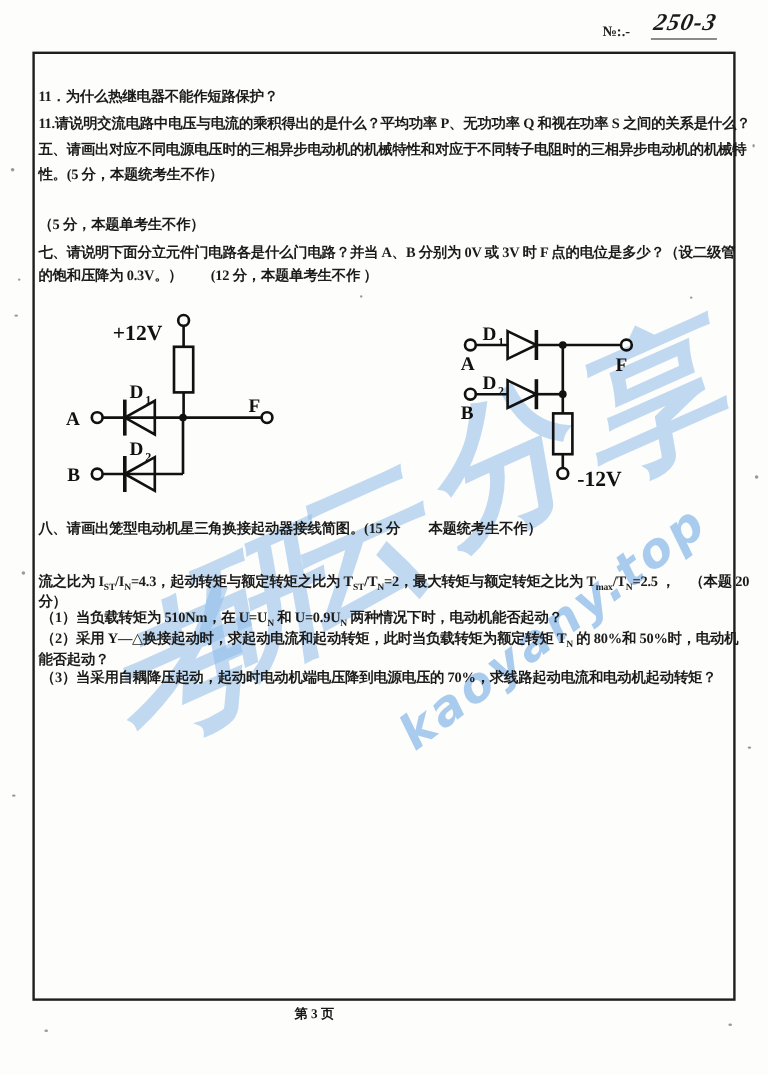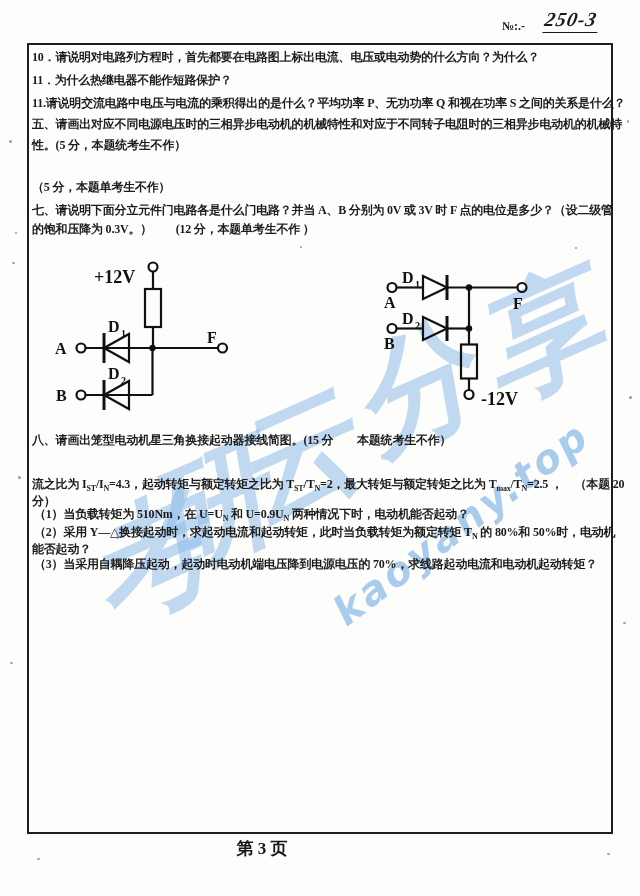--- a/index.html
+++ b/index.html
@@ -10,21 +10,21 @@
          border:2px solid #1e1e1e;box-sizing:border-box;}
   .tl{position:absolute;white-space:nowrap;font-size:12px;line-height:15px;
       font-weight:600;color:#1b1b1b;letter-spacing:-0.2px;}
   .tl sub{font-size:8px;line-height:0;}
   .docno{position:absolute;left:502px;top:19px;font-size:12px;color:#222;
          font-weight:600;}
   .docno-val{position:absolute;left:545px;top:8px;font-size:20px;color:#1a1a1a;
          font-style:italic;font-weight:700;transform:skewX(-12deg);
          letter-spacing:1px;border-bottom:1.5px solid #1a1a1a;padding:0 3px 1px 0;}
   .footer{position:absolute;left:202px;top:837px;width:120px;text-align:center;
-         font-size:17px;font-weight:700;color:#181818;}
+         font-size:11px;font-weight:700;color:#181818;}
   svg{position:absolute;overflow:visible;}
   svg text{font-family:"Liberation Serif","DejaVu Serif",serif;fill:#111;}
   .wm-char{position:absolute;font-size:122px;line-height:1;font-weight:700;
       font-style:italic;color:rgba(142,188,233,0.55);
       font-family:"DejaVu Sans",sans-serif;transform:rotate(-24deg);
       pointer-events:none;}
   .wm-site{position:absolute;left:338px;top:593px;font-size:40px;font-weight:700;
       font-style:italic;letter-spacing:3px;color:rgba(118,172,228,0.62);
       font-family:"DejaVu Sans",sans-serif;transform:rotate(-37deg);
       transform-origin:0 50%;pointer-events:none;}
@@ -40,21 +40,20 @@
   <span class="wm-char" style="left:234px;top:396px;">云</span>
   <span class="wm-char" style="left:352px;top:328px;">分</span>
   <span class="wm-char" style="left:478px;top:276px;">享</span>
   <span class="wm-site">kaoyany.top</span>
 
   <span class="docno">№:.-</span>
   <span class="docno-val">250-3</span>
 
   <div class="frame"></div>
 
-  <div class="tl" style="left:32px;top:50px;">10．请说明对电路列方程时，首先都要在电路图上标出电流、电压或电动势的什么方向？为什么？</div>
   <div class="tl" style="left:32px;top:73px;">11．为什么热继电器不能作短路保护？</div>
   <div class="tl" style="left:32px;top:96px;">11.请说明交流电路中电压与电流的乘积得出的是什么？平均功率 P、无功功率 Q 和视在功率 S 之间的关系是什么？</div>
   <div class="tl" style="left:32px;top:117px;">五、请画出对应不同电源电压时的三相异步电动机的机械特性和对应于不同转子电阻时的三相异步电动机的机械特</div>
   <div class="tl" style="left:32px;top:138px;">性。(5 分，本题统考生不作）</div>
   <div class="tl" style="left:32px;top:180px;">（5 分，本题单考生不作）</div>
   <div class="tl" style="left:32px;top:203px;">七、请说明下面分立元件门电路各是什么门电路？并当 A、B 分别为 0V 或 3V 时 F 点的电位是多少？（设二级管</div>
   <div class="tl" style="left:32px;top:222px;">的饱和压降为 0.3V。）　　(12 分，本题单考生不作 ）</div>
   <div class="tl" style="left:32px;top:433px;">八、请画出笼型电动机星三角换接起动器接线简图。(15 分　　本题统考生不作）</div>
   <div class="tl" style="left:32px;top:477px;"><span>流之比为 I</span><sub>ST</sub><span>/I</span><sub>N</sub><span>=4.3，起动转矩与额定转矩之比为 T</span><sub>ST</sub><span>/T</span><sub>N</sub><span>=2，最大转矩与额定转矩之比为 T</span><sub>max</sub><span>/T</span><sub>N</sub><span>=2.5 ，　（本题 20</span></div>
   <div class="tl" style="left:32px;top:494px;">分）</div>

